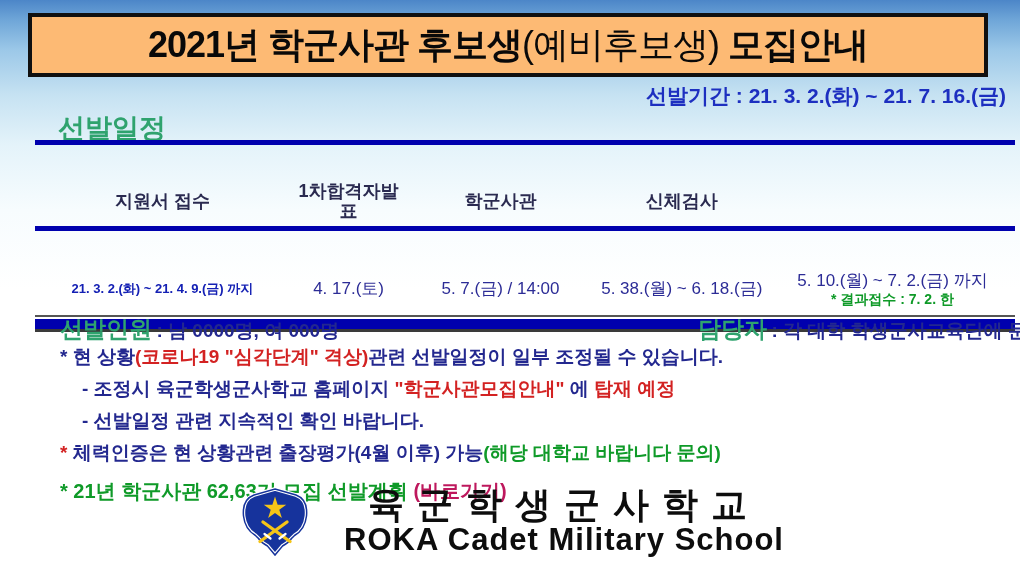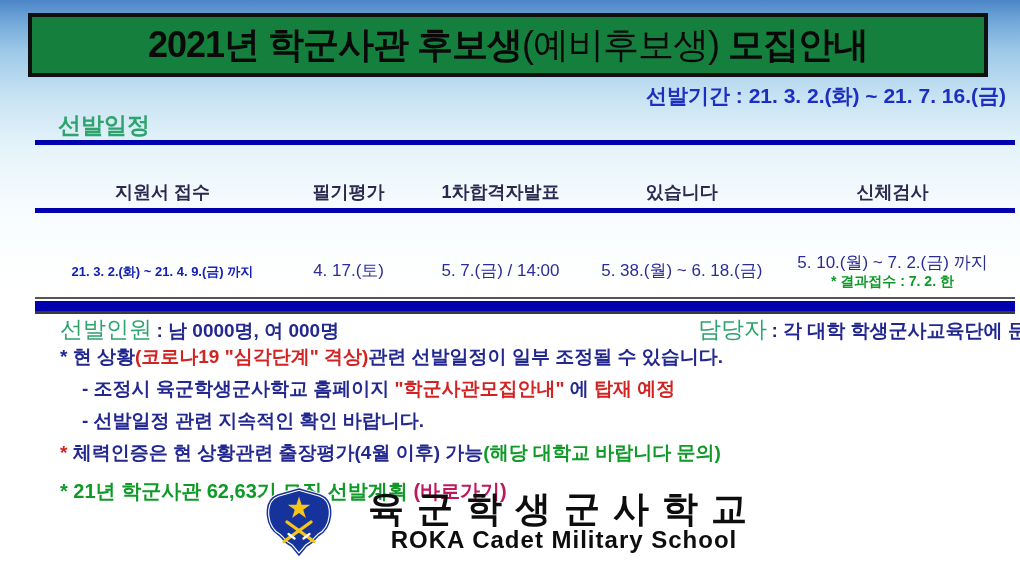--- a/index.html
+++ b/index.html
@@ -7,86 +7,85 @@
   body {
     position:relative;
     overflow:hidden;
     font-family:"Liberation Sans", sans-serif;
     background:linear-gradient(180deg,
       #4c86c8 0px, #6fa6d8 20px, #9cc8e8 50px, #c6e2f2 95px,
       #e4f3fa 145px, #f7fcfe 210px, #ffffff 290px, #ffffff 100%);
   }
   .title-box {
     position:absolute; left:28px; top:13px; width:960px; height:64px;
-    background:#15803d; border:4px solid #101010;
+    background:#fdba74; border:4px solid #101010;
     display:flex; align-items:center; justify-content:center;
   }
   .title-text { font-size:36px; font-weight:900; color:#090909; white-space:nowrap; letter-spacing:-1px; }
   .title-light { font-weight:400; }
   .period {
     position:absolute; top:82px; right:14px;
     font-size:21px; font-weight:bold; color:#1d2fc0; white-space:nowrap;text-align:right;
   }
   .section-label {
     position:absolute; left:58px; top:110px;
-    font-size:23px; font-weight:bold; color:#2fa36e;
+    font-size:27px; font-weight:bold; color:#2fa36e;
   }
   .tables { position:absolute; left:35px; top:140px; width:980px; }
   .line-navy { height:5px; background:#0000ae; }
   .line-gray2 { height:2px; background:#555; margin-bottom:2px; }
   .line-dark { height:3px; background:#3a3a3a; }
   .t1-grid { display:grid; grid-template-columns:26% 12% 19% 18% 25%; align-items:center;margin-top:33px; }
   .t2-grid { display:grid; grid-template-columns:25% 22% 28% 25%; align-items:center; }
   .hrow { min-height:30px; }
   .hcell { text-align:center; font-size:18px; font-weight:bold; color:#2a2a50; padding:4px 0; line-height:1.1; }
   .hsub { font-size:15px; font-weight:bold; color:#2a2a50; }
   .hsub-green { font-size:15px; font-weight:bold; color:#0f9a28; }
   .dcell { text-align:center; font-size:17px; color:#2c2c96; padding:7px 0; white-space:nowrap; line-height:1.2; }
   .dcell-strong { font-weight:bold; color:#1420b4; font-size:13px; }
   .cell-note { display:block; font-size:14px; font-weight:bold; color:#0f9a28; }
-  .info-label { font-size:23px; font-weight:normal; color:#2fa36e; }
+  .info-label { font-size:23px; font-weight:bold; color:#2fa36e; }
   .info-value { font-size:19px; font-weight:bold; color:#23288f;text-align:right; }
   .personnel { position:absolute; left:60px; top:314px; white-space:nowrap; }
   .contact { position:absolute; left:698px; top:314px; white-space:nowrap; }
   .notes { position:absolute; left:60px; top:344px; width:940px; }
   .note { font-size:19px; font-weight:bold; color:#23288f; white-space:nowrap; margin-bottom:6px; }
   .note-indent { margin-left:22px; }
   .red { color:#d32222; }
   .green { color:#0f9a28; }
   .black { color:#be185d; }
   .note-last { font-size:20px; margin-top:12px; }
   .quick-link { cursor:pointer; }
   .footer {
     position:absolute; left:0; top:486px; width:1020px;
     display:flex; align-items:center; justify-content:center; gap:30px;
   }
   .emblem { width:78px; height:72px; flex:0 0 auto; }
   .school-names { display:flex; flex-direction:column; align-items:center; }
   .school-kr { font-size:36px; font-weight:bold; color:#0d0d0d; letter-spacing:13px; white-space:nowrap; line-height:1.05; }
-  .school-en { font-size:24px; font-weight:bold; color:#0d0d0d; letter-spacing:1px; white-space:nowrap; margin-top:-2px; }
+  .school-en { font-size:31px; font-weight:bold; color:#0d0d0d; letter-spacing:1px; white-space:nowrap; margin-top:-2px; }
 </style>
 </head>
 <body>
 
 <div class="title-box">
   <div class="title-text"><span>2021년 학군사관 후보생</span><span class="title-light">(예비후보생)</span><span> 모집안내</span></div>
 </div>
 
 <div class="period">선발기간 : 21. 3. 2.(화) ~ 21. 7. 16.(금)</div>
 
 <div class="section-label">선발일정</div>
 
 <div class="tables">
   <div class="line-navy"></div>
 
   <div class="t1-grid hrow">
     <div class="hcell">지원서 접수</div>
-    <div class="hcell">필기평가</div>
     <div class="hcell">1차합격자발표</div>
-    <div class="hcell">있습니다</div>
+    <div class="hcell">학군사관</div>
     <div class="hcell">신체검사</div>
   </div>
 
   <div class="line-navy"></div>
 
   <div class="t1-grid">
     <div class="dcell dcell-strong">21. 3. 2.(화) ~  21. 4. 9.(금) 까지</div>
     <div class="dcell">4. 17.(토)</div>
     <div class="dcell">5. 7.(금) / 14:00</div>
     <div class="dcell">5. 38.(월) ~  6. 18.(금)</div>

